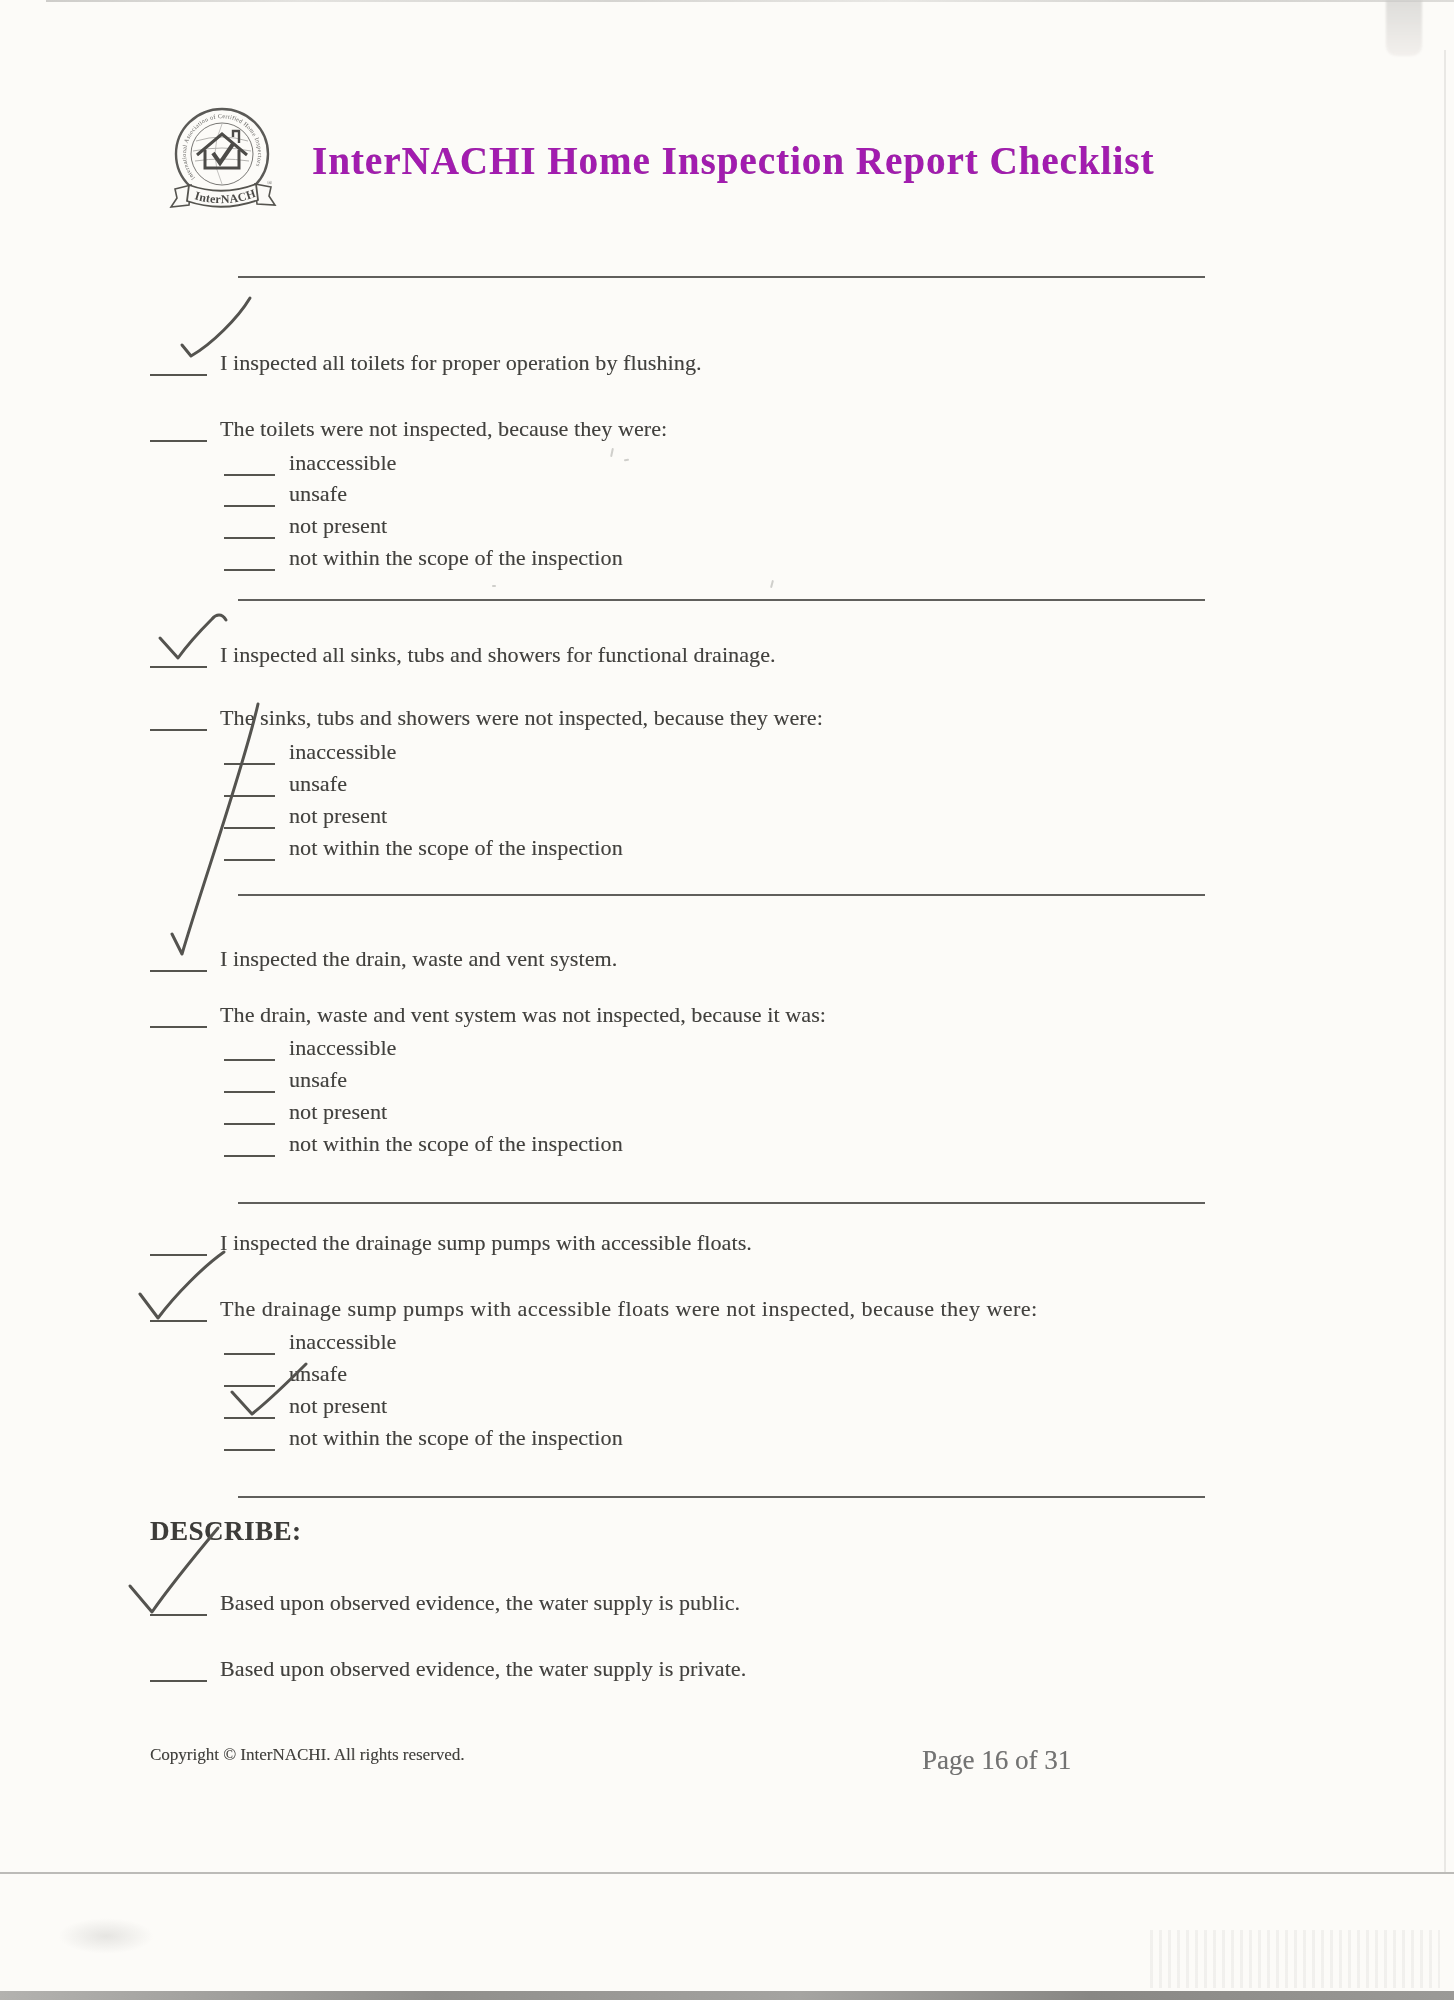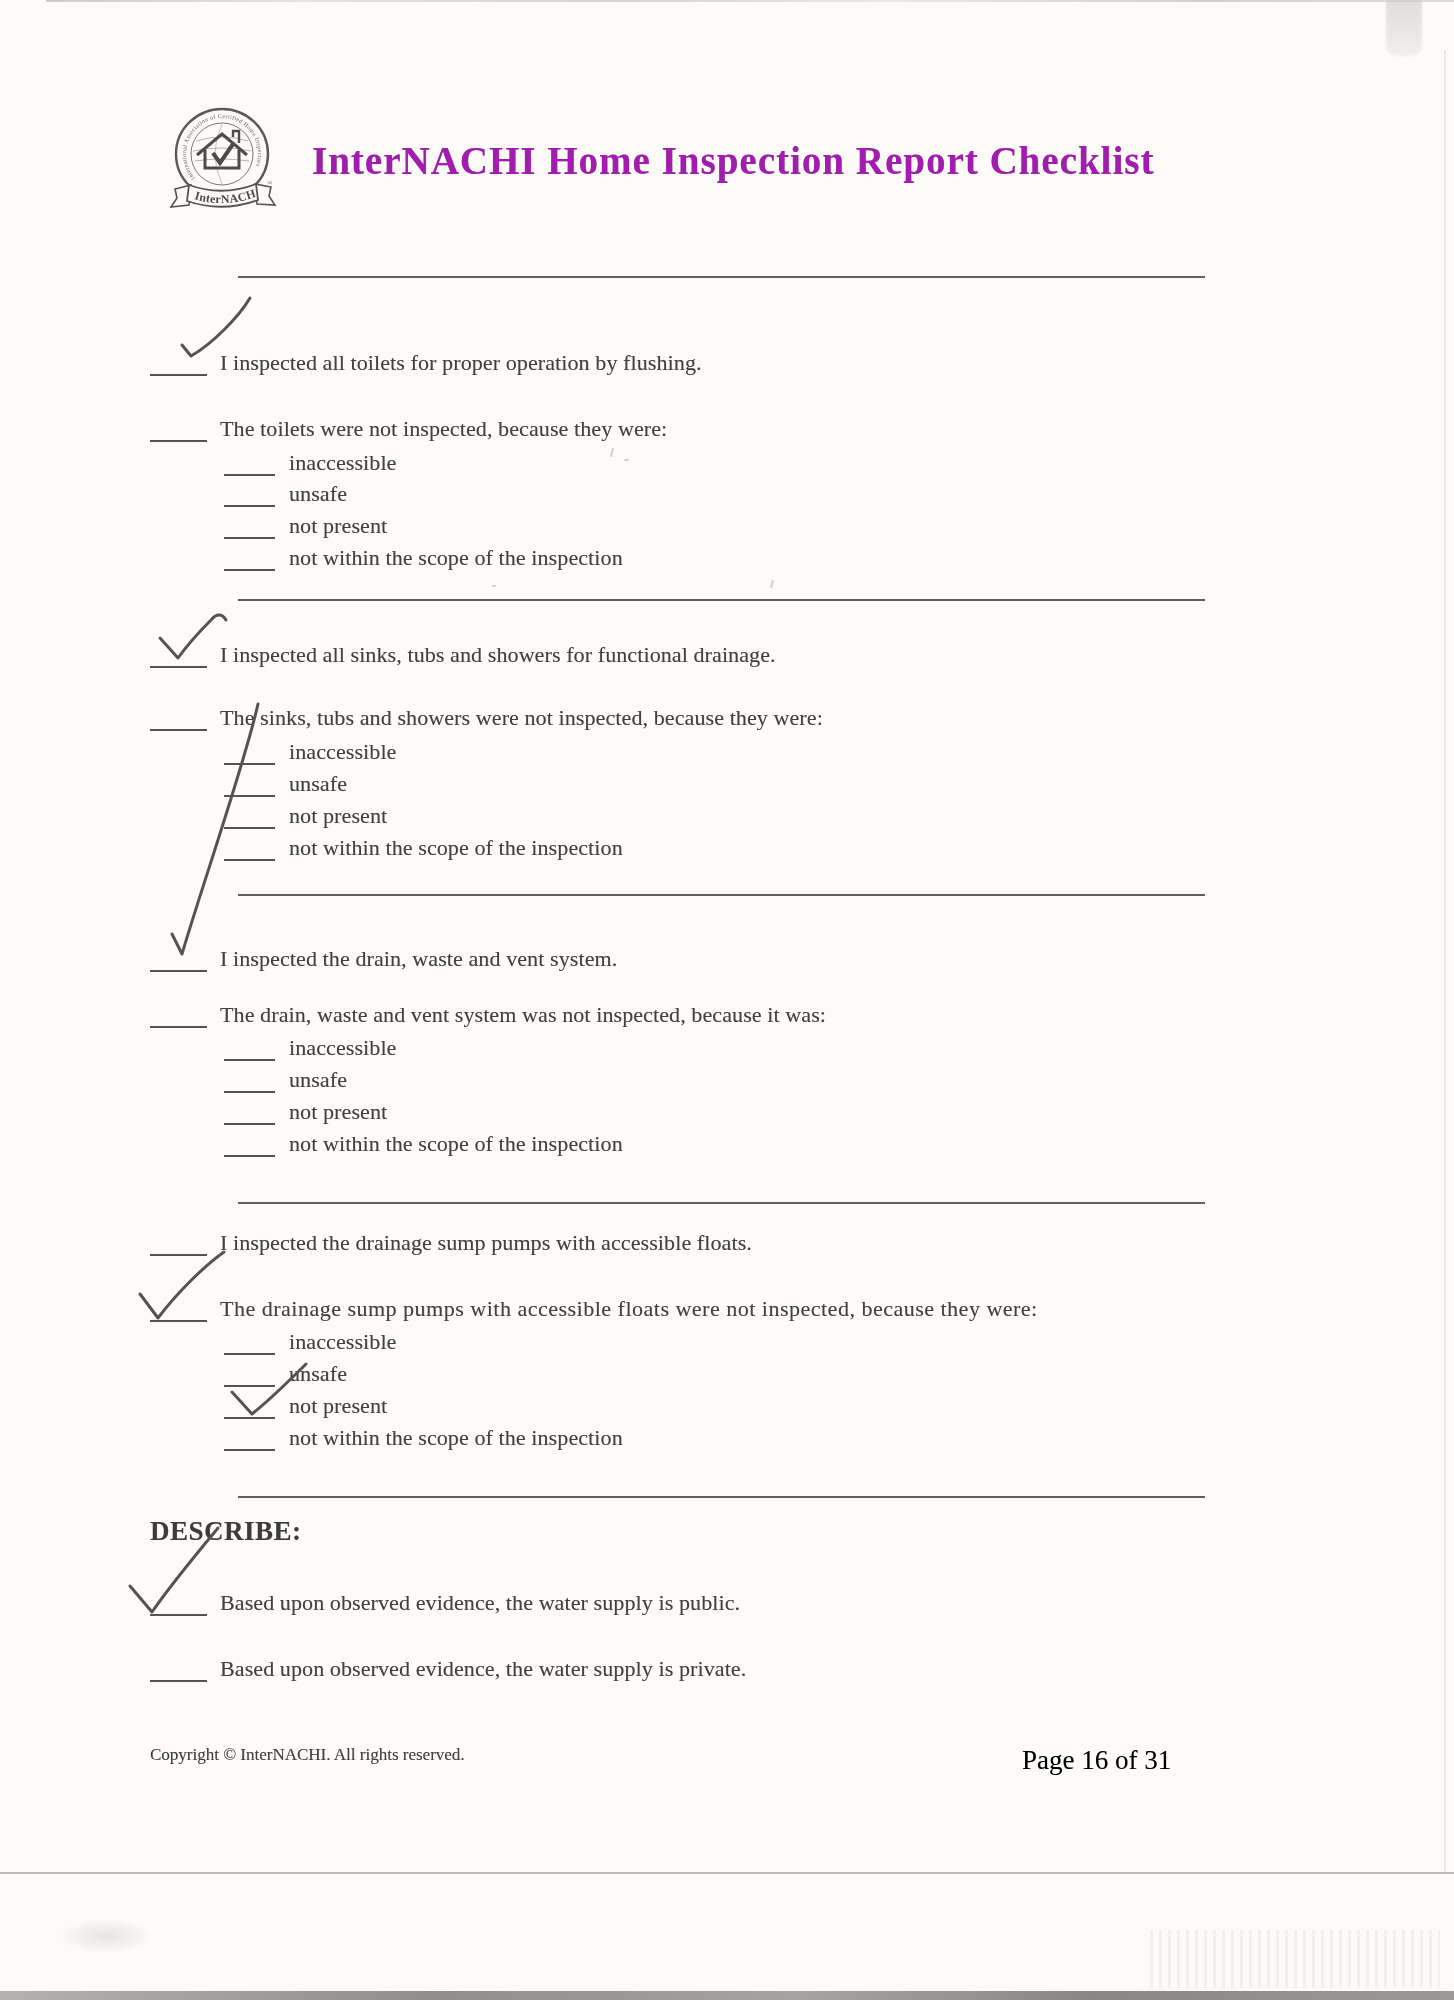--- a/index.html
+++ b/index.html
@@ -44,21 +44,21 @@
   .hr{
     position:absolute;left:238px;width:967px;height:2px;
     background:#52514e;opacity:.92;
   }
   
   .chk{position:absolute;}
   .chk path{stroke:#54534f;stroke-width:3;fill:none;stroke-linecap:round;stroke-linejoin:round;}
   
   .footer-copy{position:absolute;left:150px;top:1745px;font-size:17px;color:#403f3c;
     text-shadow:0.3px 0.3px 0.4px rgba(64,63,60,.35);white-space:nowrap;}
-  .footer-page{position:absolute;left:1022px;top:1745px;font-size:27px;color:#000000;
+  .footer-page{position:absolute;left:922px;top:1745px;font-size:27px;color:#737373;
     text-shadow:0.3px 0.3px 0.4px rgba(64,63,60,.35);white-space:nowrap;}
   
   .speck{position:absolute;background:#9a9995;opacity:.45;border-radius:1px;}
   .top-line{position:absolute;left:46px;top:0;width:1408px;height:2px;opacity:.55;
     background:linear-gradient(to right,#a8a7a4,#cfcecb 18%,#b5b4b1 40%,#d8d7d4 60%,#b0afac 82%,#c4c3c0);}
   .tr-smudge{position:absolute;left:1386px;top:0;width:36px;height:56px;opacity:.55;
     background:linear-gradient(to bottom,#c6c5c2,#ece8e5);border-radius:0 0 10px 10px;filter:blur(1px);}
   .right-edge{position:absolute;left:1444px;top:50px;width:2px;height:1822px;background:#e3e2df;opacity:.75;}
   .page-edge{position:absolute;left:0;top:1872px;width:1454px;height:2px;background:#bcbbb8;}
   .bottom-bar{position:absolute;left:0;top:1991px;width:1454px;height:9px;

